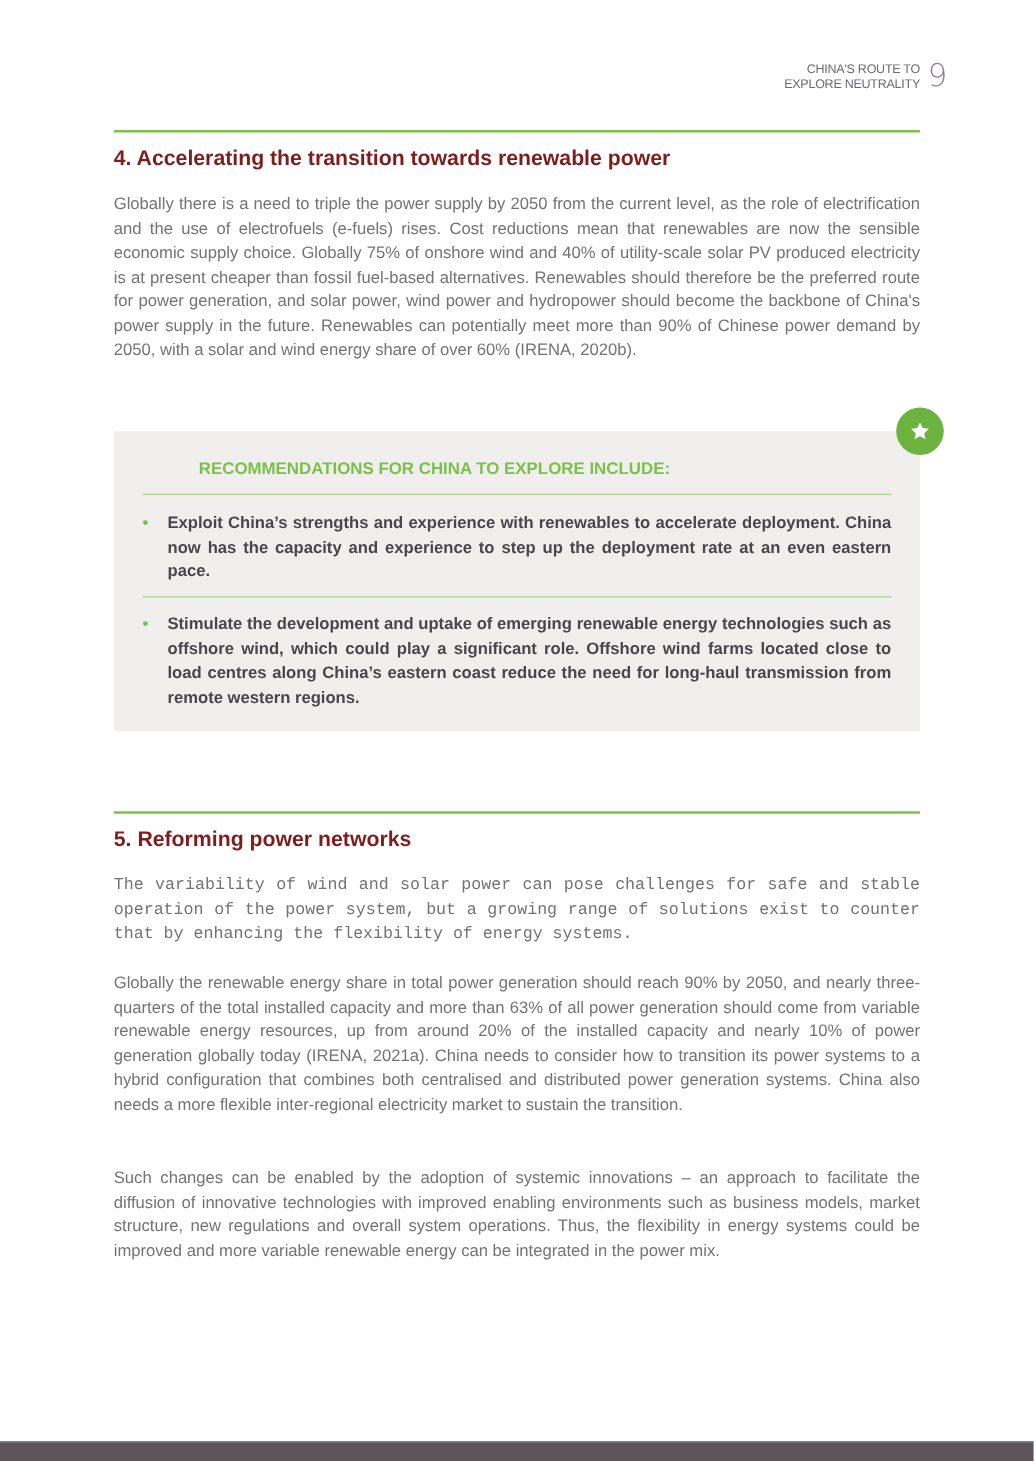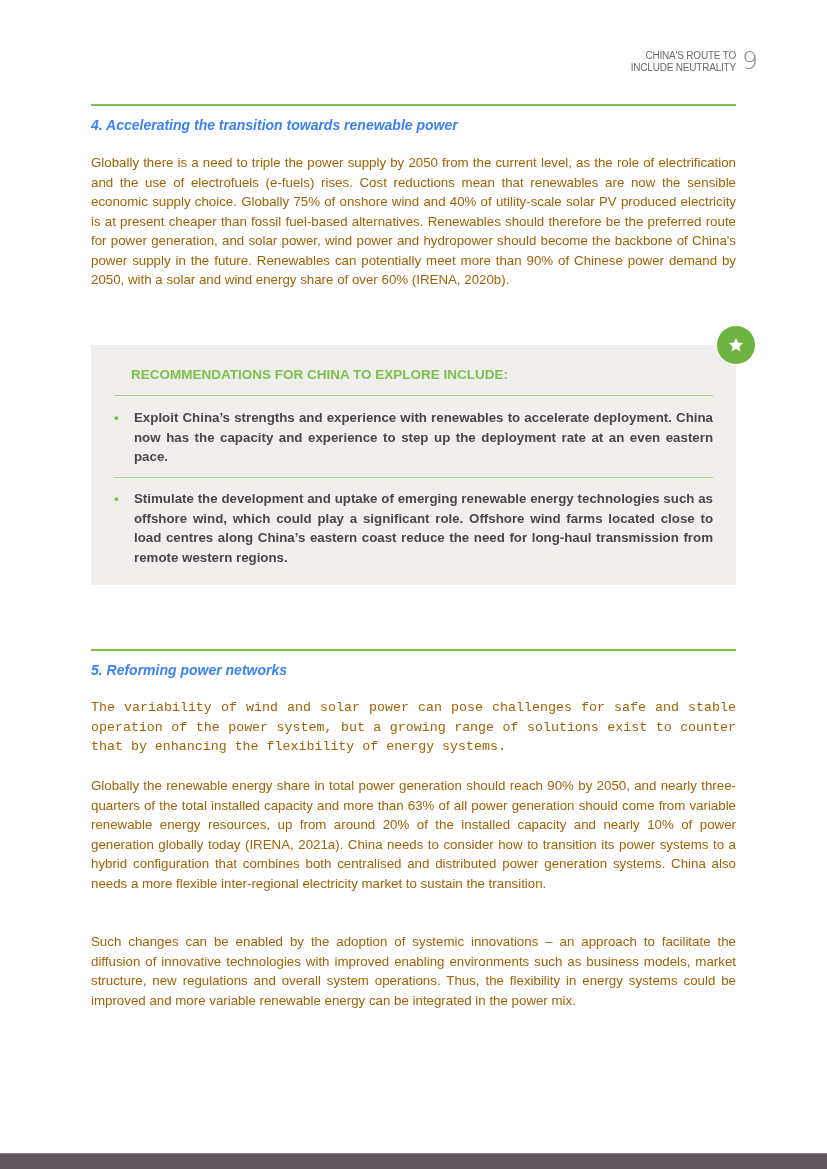--- a/index.html
+++ b/index.html
@@ -3,41 +3,41 @@
 <meta charset="utf-8">
 <style>
   html, body { margin:0; padding:0; }
   body { width:827px; height:1169px; background:#ffffff; position:relative; overflow:hidden;
          font-family:"Liberation Sans", sans-serif; color:#3e3a3f; }
   .header { position:absolute; right:91px; top:50px; text-align:right; font-size:10px; line-height:12px;
             color:#6d6870; letter-spacing:-0.2px; }
   .page-num { position:absolute; left:742px; top:47px; font-size:25px; font-weight:300; color:#8a858c;
               font-family:"DejaVu Sans", sans-serif; line-height:28px; }
   .rule { position:absolute; left:91px; width:645px; height:2px; background:#7cc04b; }
-  .sec-title { position:absolute; left:91px; font-size:14px; font-weight:bold; color:#3b82f6;font-style:italic; }
+  .sec-title { position:absolute; left:91px; font-size:17px; font-weight:bold; color:#7f1d1d; }
   .para { position:absolute; left:91px; width:645px; font-size:13.3px; line-height:19.5px; text-align:justify;
-          color:#a16207; margin:0; }
+          color:#737373; margin:0; }
   .box { position:absolute; left:91px; top:345px; width:645px; height:240px; background:#f0efee; }
-  .box-title { position:absolute; left:12px; top:22px; font-size:13.5px; font-weight:bold; color:#7cc04b;padding-left:28px; }
+  .box-title { position:absolute; left:40px; top:22px; font-size:13.5px; font-weight:bold; color:#7cc04b;padding-left:28px; }
   .box-rule { position:absolute; left:23px; width:599px; height:1px; background:#a9d386; }
   .bullet { position:absolute; left:23px; width:599px; font-size:13.3px; line-height:19.7px; font-weight:bold;
             color:#4a454b; text-align:justify; }
   .bullet .dot { position:absolute; left:0; top:0; color:#7cc04b; }
   .bullet .txt { display:block; margin-left:20px; }
   .star-badge { position:absolute; left:717px; top:326px; width:38px; height:38px; border-radius:50%;
                 background:#6db33f; display:flex; align-items:center; justify-content:center; }
   .footer-bar { position:absolute; left:0; top:1153px; width:827px; height:16px; background:#5e545c;
                 border-top:1px solid #8a8388; }
 </style>
 </head>
 <body>
 
 <div class="header">
   <div>CHINA'S ROUTE TO</div>
-  <div>INCLUDE NEUTRALITY</div>
+  <div>EXPLORE NEUTRALITY</div>
 </div>
 <div class="page-num">9</div>
 
 <div class="rule" style="top:104px;"></div>
 <div class="sec-title" style="top:117px;">4. Accelerating the transition towards renewable power</div>
 <p class="para" style="top:153px;">Globally there is a need to triple the power supply by 2050 from the current level, as the role of electrification and the use of electrofuels (e-fuels) rises. Cost reductions mean that renewables are now the sensible economic supply choice. Globally 75% of onshore wind and 40% of utility-scale solar PV produced electricity is at present cheaper than fossil fuel-based alternatives. Renewables should therefore be the preferred route for power generation, and solar power, wind power and hydropower should become the backbone of China's power supply in the future. Renewables can potentially meet more than 90% of Chinese power demand by 2050, with a solar and wind energy share of over 60% (IRENA, 2020b).</p>
 
 <div class="box">
   <div class="box-title">RECOMMENDATIONS FOR CHINA TO EXPLORE INCLUDE:</div>
   <div class="box-rule" style="top:50px;"></div>

